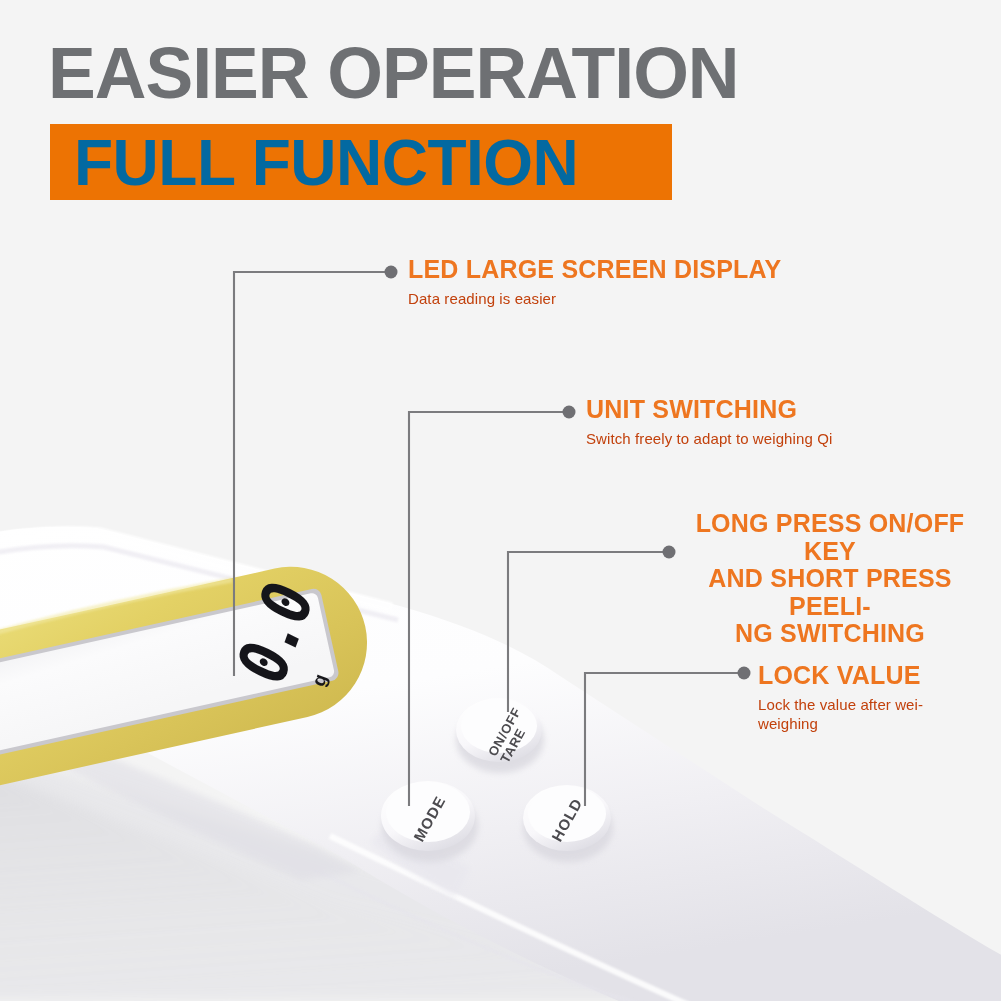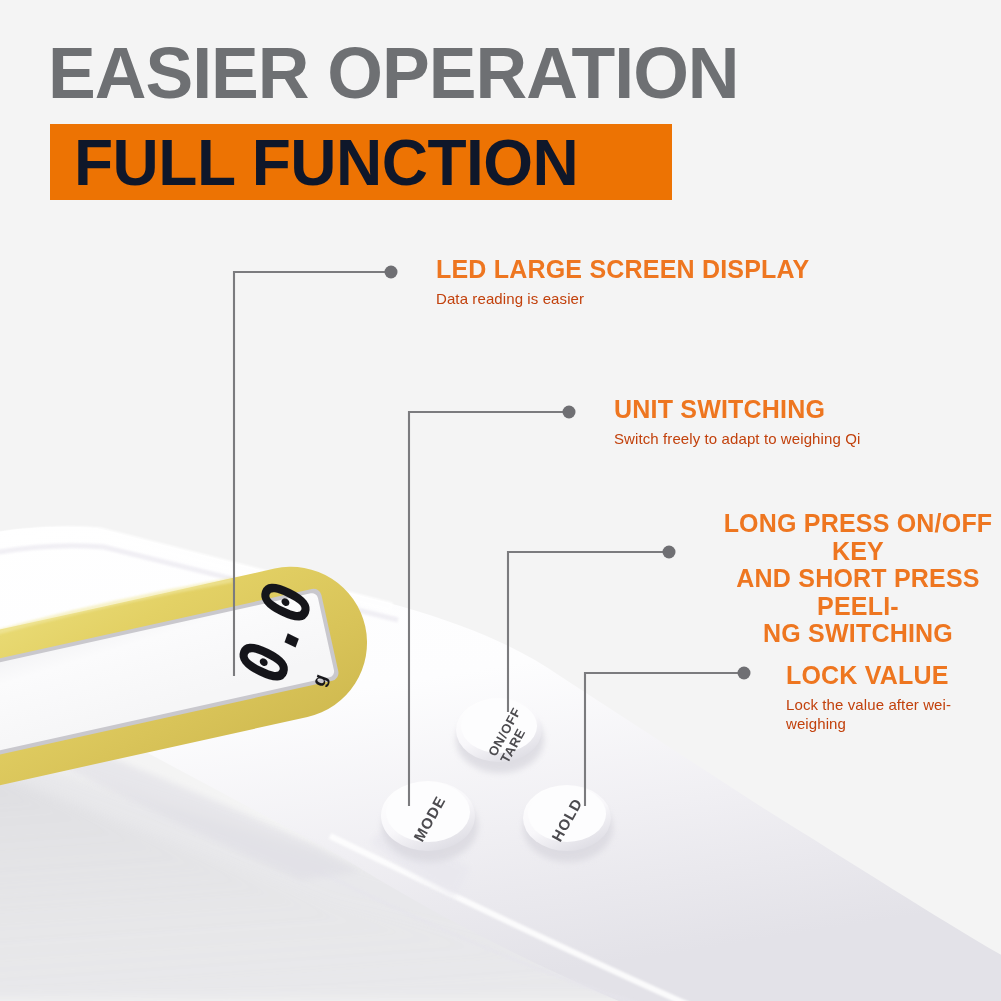--- a/index.html
+++ b/index.html
@@ -23,26 +23,26 @@
     transform-origin:left top;
   }
   .banner {
     position:absolute; left:50px; top:124px;
     width:622px; height:76px;
     background:#ed7303;
   }
   .banner-text {
     position:absolute; left:74px; top:131px;
     font-size:64px; font-weight:bold; letter-spacing:-0.5px;
-    color:#0f172a; line-height:1;
+    color:#0369a1; line-height:1;
     white-space:nowrap;
   }
 
   
-  .callout { position:absolute;margin-left:28px; }
+  .callout { position:absolute; }
   .c-title {
     font-size:25px; font-weight:bold; color:#ee7620;
     letter-spacing:0.2px; line-height:1.1; white-space:nowrap;
   }
   .c-title.wrap { white-space:normal;text-align:center; }
   .c-sub {
     font-size:15px; color:#c2410c; line-height:1.28;
     letter-spacing:0.1px; margin-top:5px;
   }
   .c-sub.nowrap { white-space:nowrap; }

